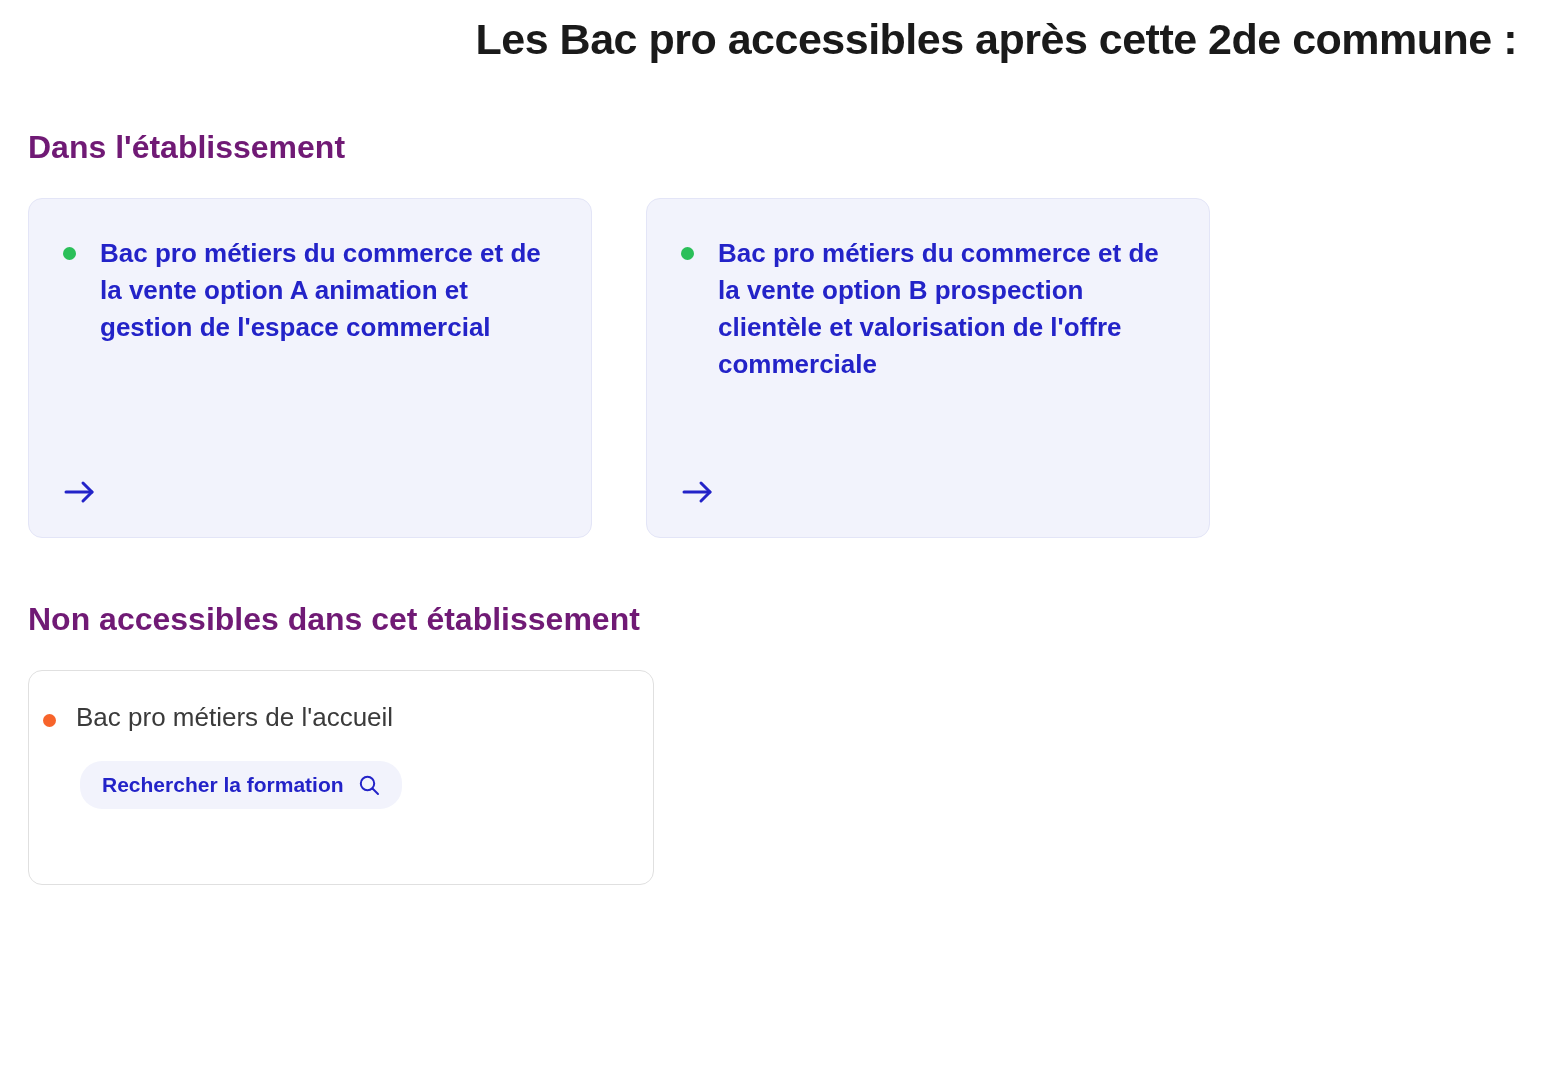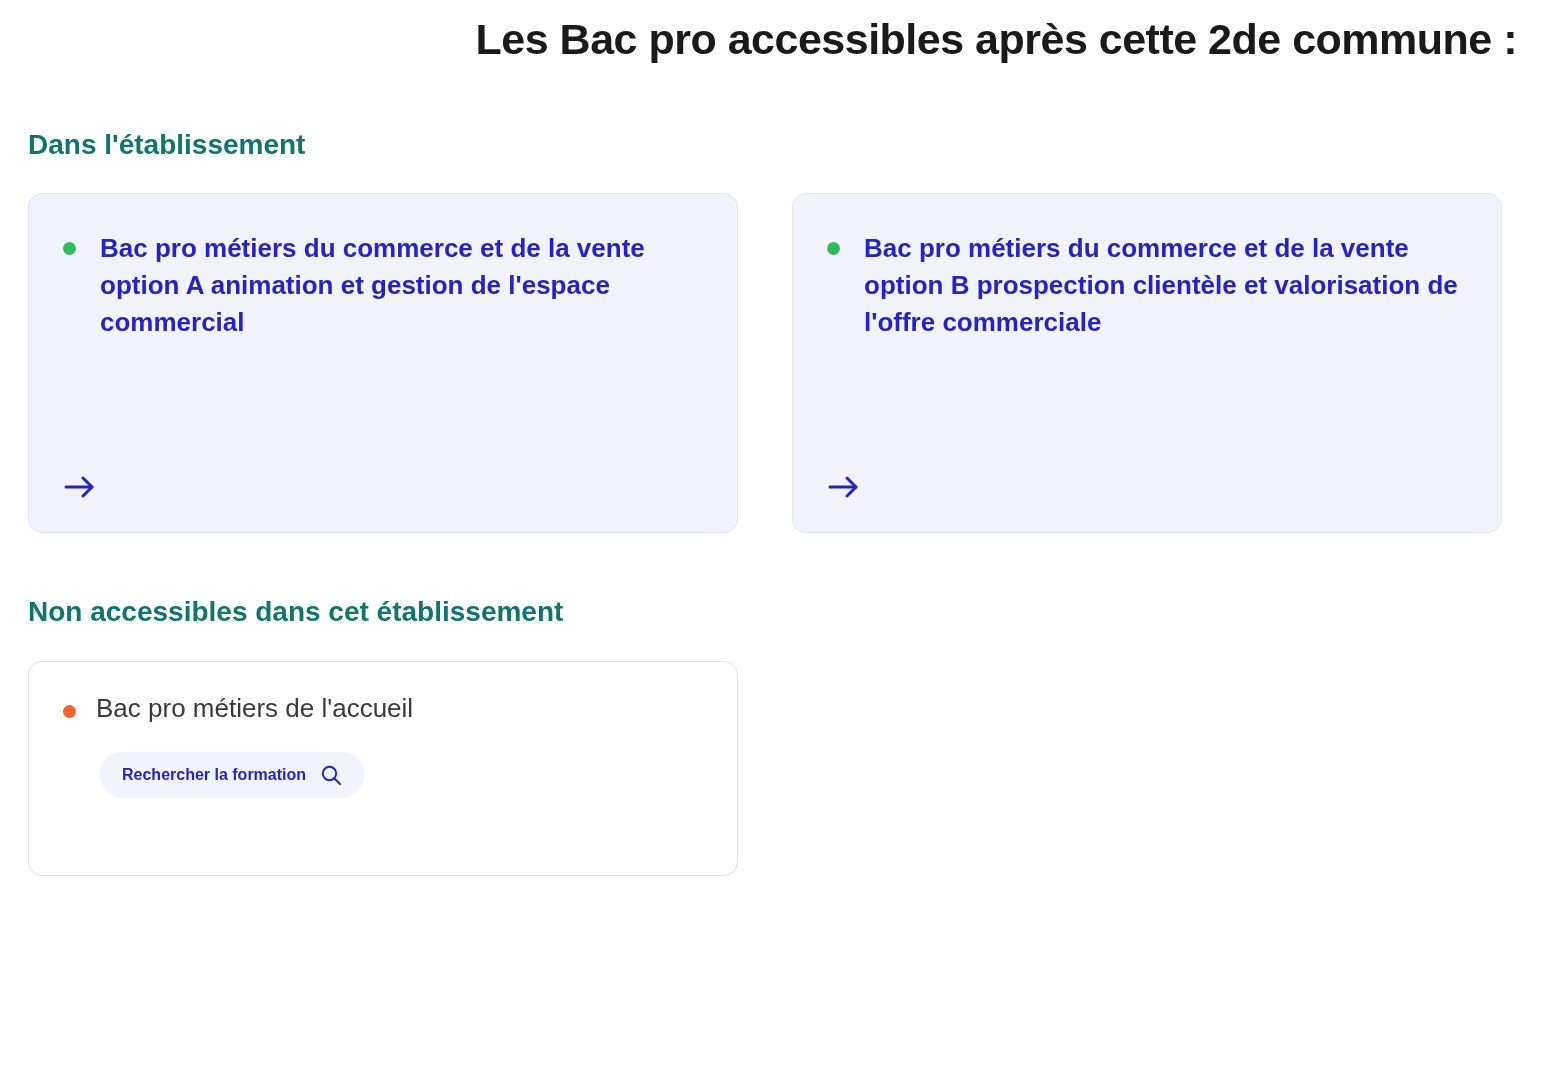--- a/index.html
+++ b/index.html
@@ -22,53 +22,53 @@
   .page-title {
     font-size: 43px;
     font-weight: 700;
     letter-spacing: -0.5px;
     color: #1a1a1a;
     margin: 0 0 0 0;
     line-height: 1.2;
     text-align: right;
   }
   .section-heading {
-    font-size: 28px;
+    font-size: 32px;
     font-weight: 700;
-    color: #0f766e;
+    color: #701a75;
     margin: 62px 0 0 0;
     line-height: 1.2;
   }
   .cards-row {
     display: flex;
     gap: 54px;
     margin-top: 32px;
     align-items: stretch;
   }
   .card {
-    width: 710px;
+    width: 564px;
     box-sizing: border-box;
     border-radius: 14px;
     position: relative;
     padding: 36px 34px 30px 34px;
     min-height: 340px;
     display: flex;
     flex-direction: column;
     justify-content: space-between;
   }
   .card.available {
     background: #f2f3fc;
     border: 1px solid #e3e5f7;
   }
   .card.unavailable {
     background: #ffffff;
     border: 1px solid #e0e0e0;
-    width: 710px;
+    width: 626px;
     min-height: 215px;
-    padding: 30px 34px 28px 34px;
+    padding: 30px 34px 28px 14px;
     justify-content: flex-start;
   }
   .card-body {
     display: flex;
     gap: 0;
     align-items: flex-start;
   }
   .bullet {
     width: 13px;
     height: 13px;
@@ -107,21 +107,21 @@
     margin-top: 26px;
     margin-left: 37px;
     display: inline-flex;
     align-items: center;
     gap: 14px;
     background: #f2f3fc;
     border: none;
     border-radius: 22px;
     padding: 12px 22px;
     font-family: "Liberation Sans", sans-serif;
-    font-size: 16px;
+    font-size: 21px;
     font-weight: 600;
     color: #2323c8;
     cursor: pointer;
     width: fit-content;
   }
   .search-chip svg { display: block; }
 </style>
 </head>
 <body>
 

